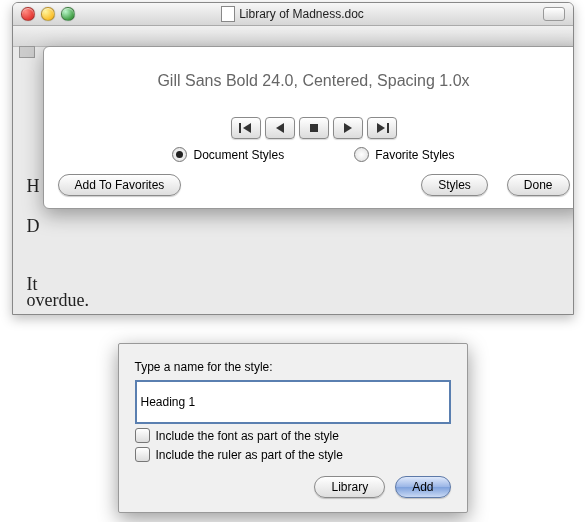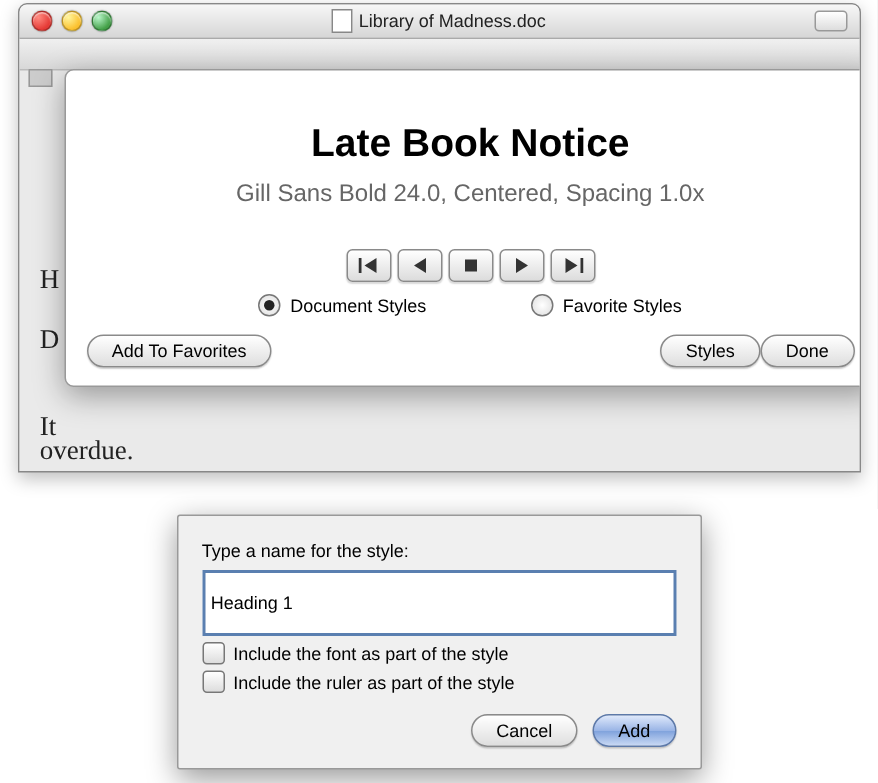--- a/index.html
+++ b/index.html
@@ -133,21 +133,21 @@
   .radio-row label { display: flex; align-items: center; gap: 6px; cursor: pointer; }
   .rdot {
     width: 13px; height: 13px; border-radius: 50%;
     border: 1px solid #777;
     background: radial-gradient(#fff,#ddd);
     display: flex; align-items: center; justify-content: center;
   }
   .rdot .on { width: 7px; height: 7px; border-radius: 50%; background: #222; }
   .btn-row {
     display: flex;
-    gap: 0;
+    gap: 19px;
     align-items: center;
   }
   .btn {
     height: 22px;
     border: 1px solid #8a8a8a;
     border-radius: 12px;
     padding: 0 16px;
     background: linear-gradient(#ffffff,#dedede);
     box-shadow: 0 1px 1px rgba(0,0,0,0.2);
     font-size: 12px;
@@ -229,21 +229,20 @@
     <div class="ruler-bar"></div>
     <div class="marker"></div>
 
     <span class="bgtext" style="top:150px">H</span>
     <span class="bgtext" style="top:190px">D</span>
     <span class="bgtext" style="top:248px">It</span>
     <span class="bgtext" style="top:264px">overdue.</span>
 
     <div class="sheet">
       <div class="preview-box">
-        <div class="preview-heading">Late Book Notice</div>
         <div class="preview-sub">Gill Sans Bold 24.0, Centered, Spacing 1.0x</div>
       </div>
 
       <div class="play-row">
         <div class="pbtn">
           <svg width="14" height="10">
               <rect x="0" y="0" width="2" height="10" fill="#333"></rect>
               <polygon points="12,0 12,10 4,5" fill="#333"></polygon>
             </svg>
         </div>
@@ -298,16 +297,16 @@
   <input class="d2-input" type="text" value="Heading 1" style="">
   <div class="chk-row">
     <span class="chk"></span>
     <span>Include the font as part of the style</span>
   </div>
   <div class="chk-row">
     <span class="chk"></span>
     <span>Include the ruler as part of the style</span>
   </div>
   <div class="d2-btns">
-    <button class="btn">Cancel</button>
+    <button class="btn">Library</button>
     <button class="btn primary">Add</button>
   </div>
 </div>
 
 </body></html>

